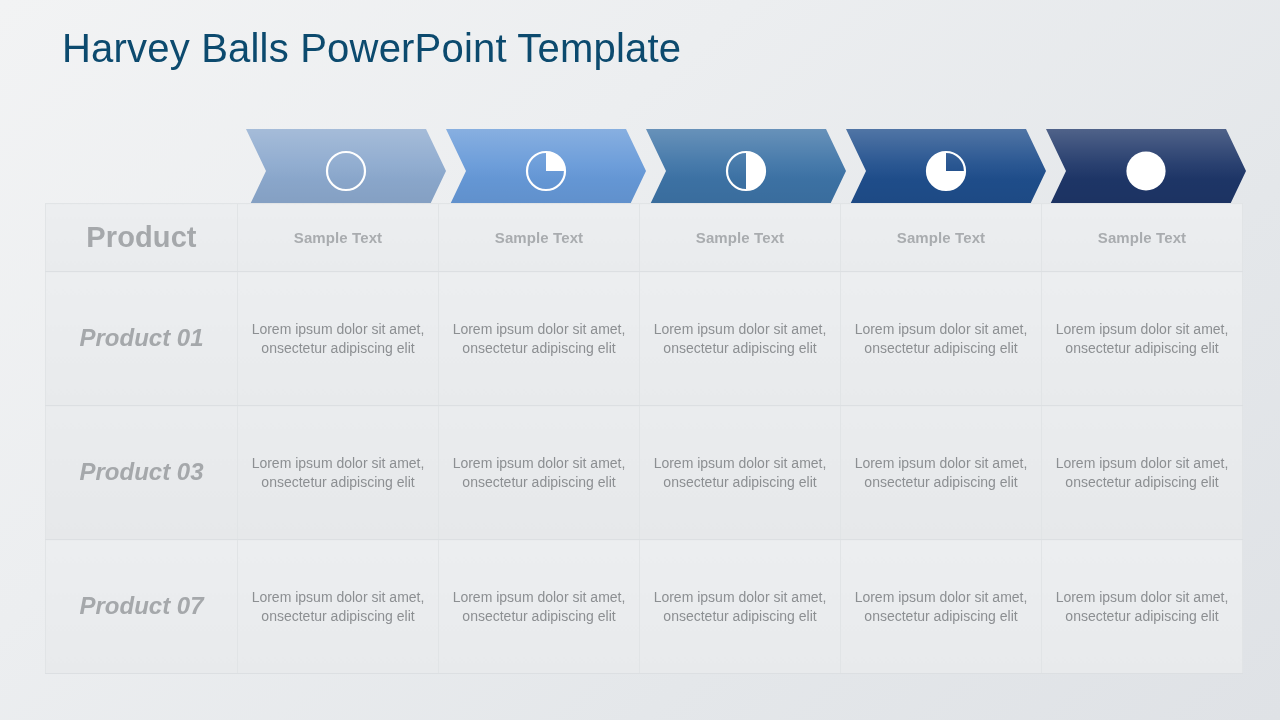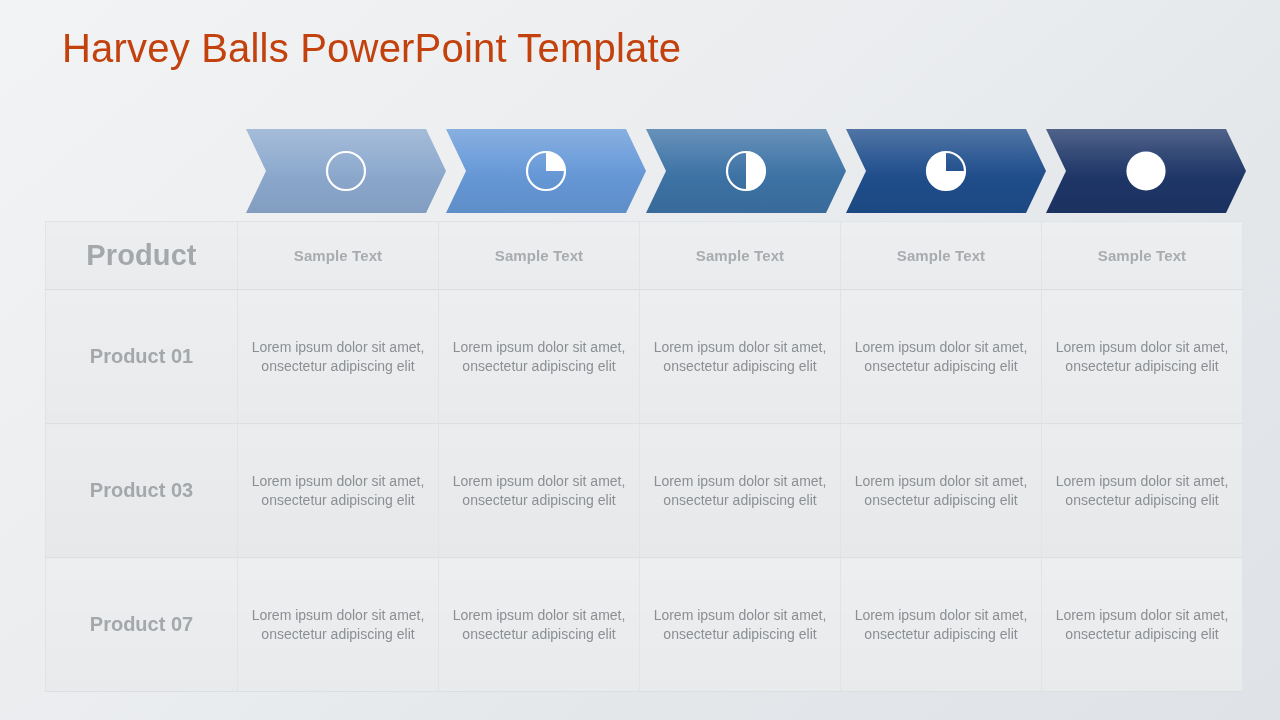--- a/index.html
+++ b/index.html
@@ -15,21 +15,21 @@
     position: relative;
   }
 
   
   .slide-title {
     position: absolute;
     left: 62px;
     top: 24px;
     font-size: 40px;
     font-weight: 400;
-    color: #c2410c;
+    color: #0c4a6e;
     letter-spacing: 0.2px;
     white-space: nowrap;
     line-height: 1.2;
   }
 
   
   .chevron-band {
     position: absolute;
     left: 246px;
     top: 129px;
@@ -68,21 +68,21 @@
     display: flex;
     align-items: center;
     justify-content: center;
   }
   .ball-wrap svg { display: block; }
 
   
   .table-area {
     position: absolute;
     left: 45px;
-    top: 221px;
+    top: 203px;
     width: 1198px;
     height: 465px;
   }
   table.matrix {
     border-collapse: collapse;
     table-layout: fixed;
     width: 1198px;
     height: 465px;
   }
   table.matrix col.c-label { width: 192px; }
@@ -115,23 +115,24 @@
   }
   table.matrix tbody td {
     height: 134px;
     font-size: 14px;
     color: #8c8f92;
     line-height: 1.29;
     background: linear-gradient(to bottom, #eceef0 0%, #e8eaec 100%);
   }
   table.matrix tbody td.row-label {
     font-weight: bold;
-    font-size: 20px;
+    font-size: 24px;
     color: #a5a8ab;
     white-space: nowrap;
+    font-style: italic;
   }
   table.matrix tbody tr:nth-child(even) td {
     background: linear-gradient(to bottom, #eaecee 0%, #e6e8ea 100%);
   }
   .cell-text { display: block; }
 </style>
 </head>
 <body>
 
 <div class="slide-title">Harvey Balls PowerPoint Template</div>

